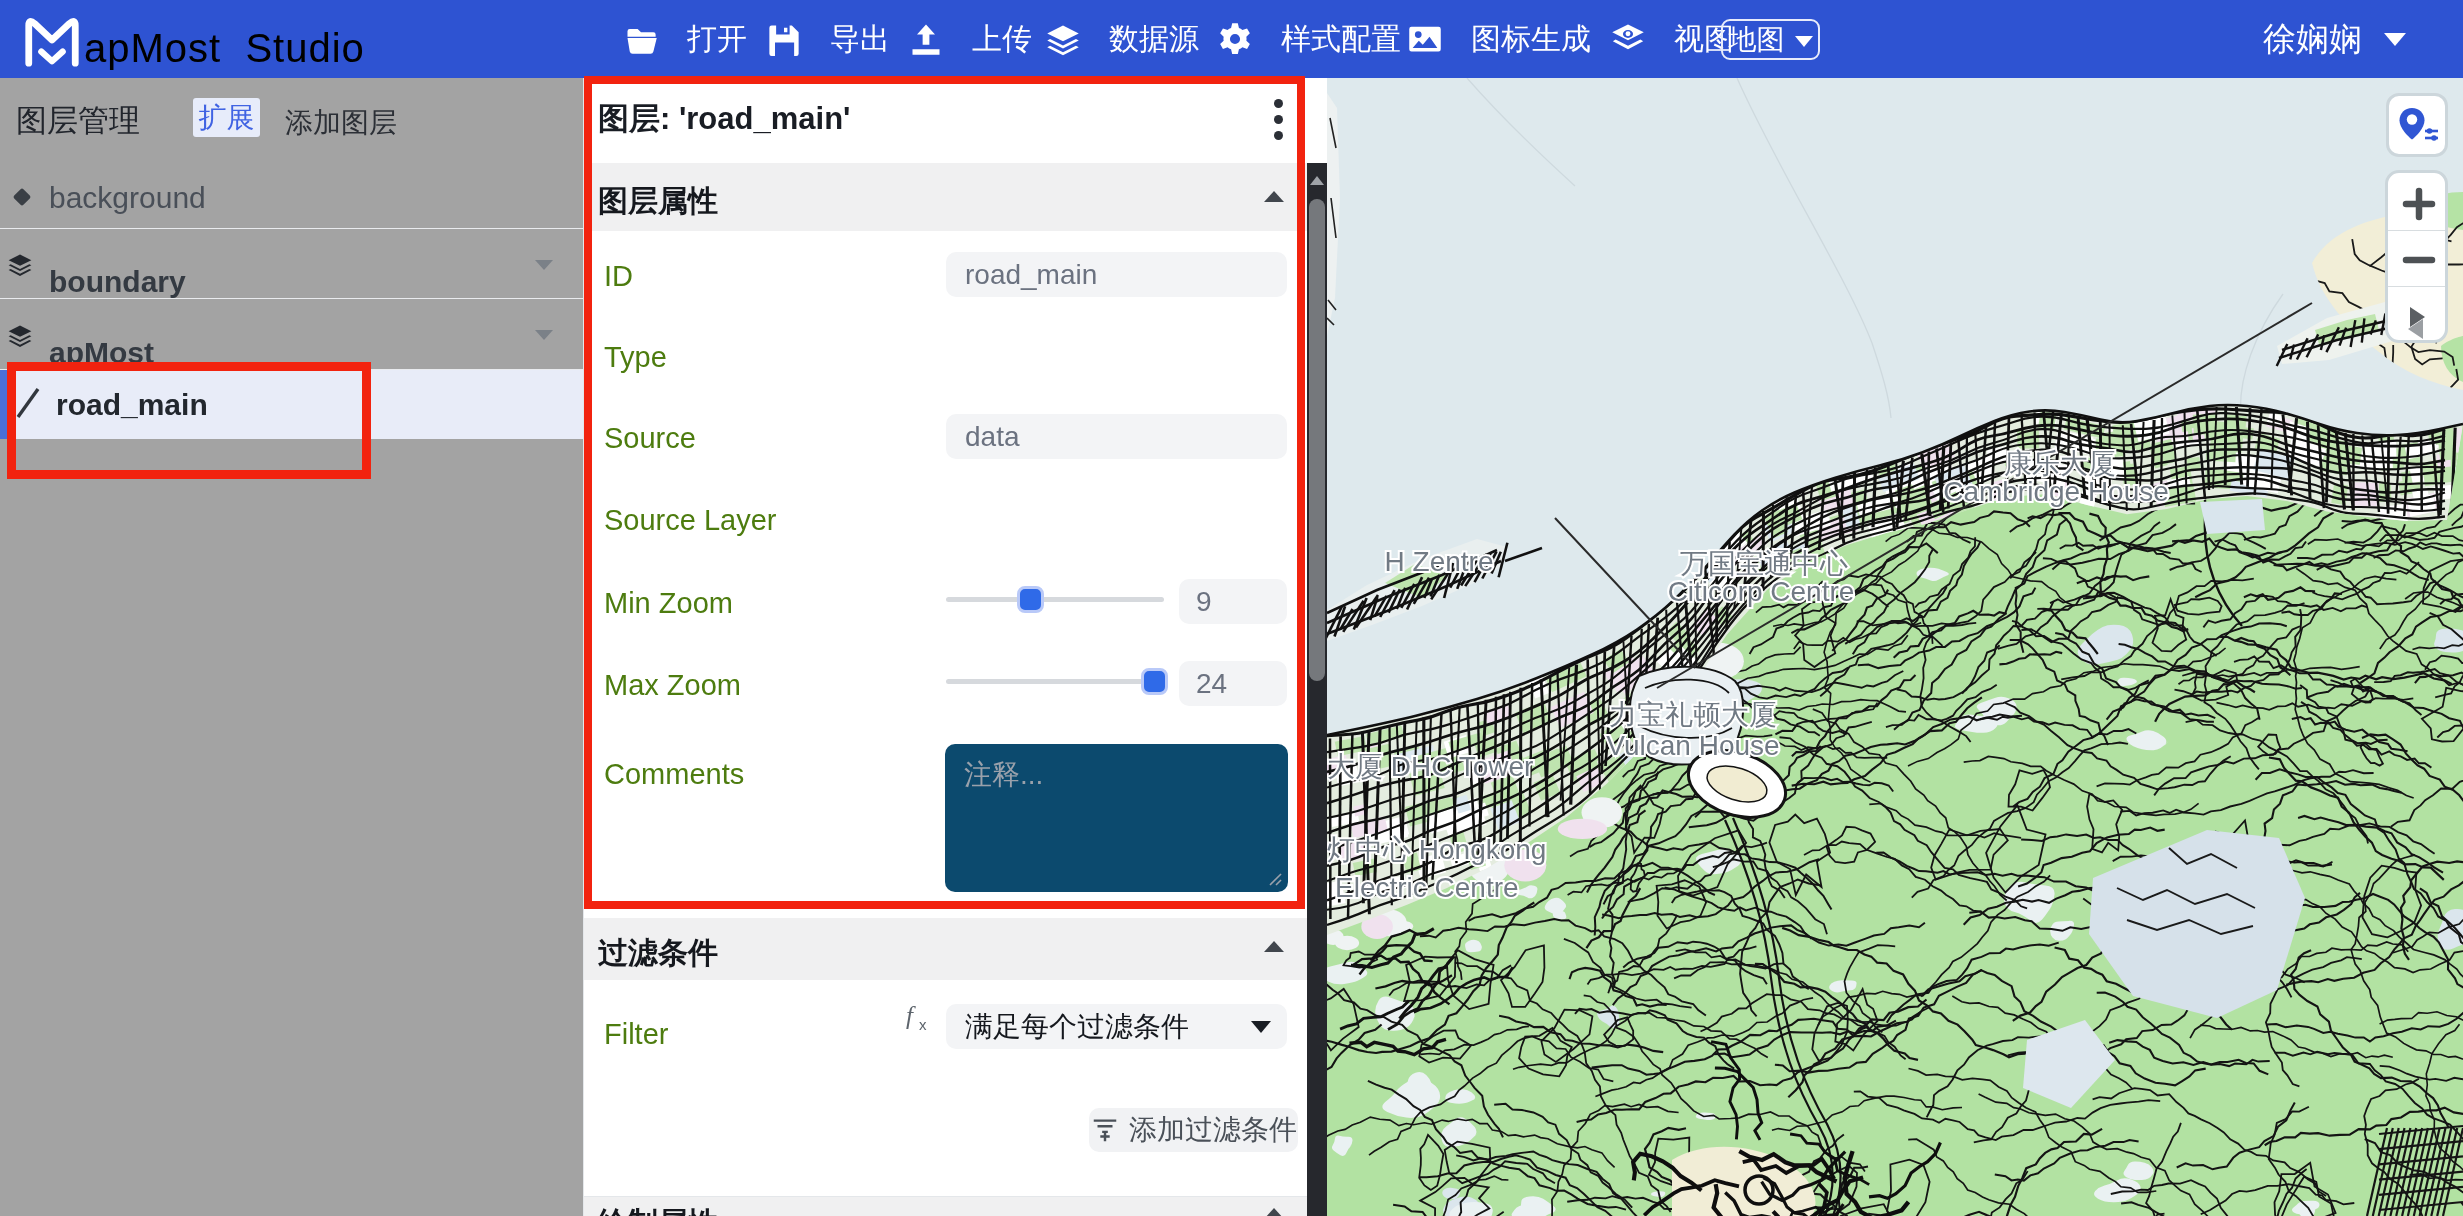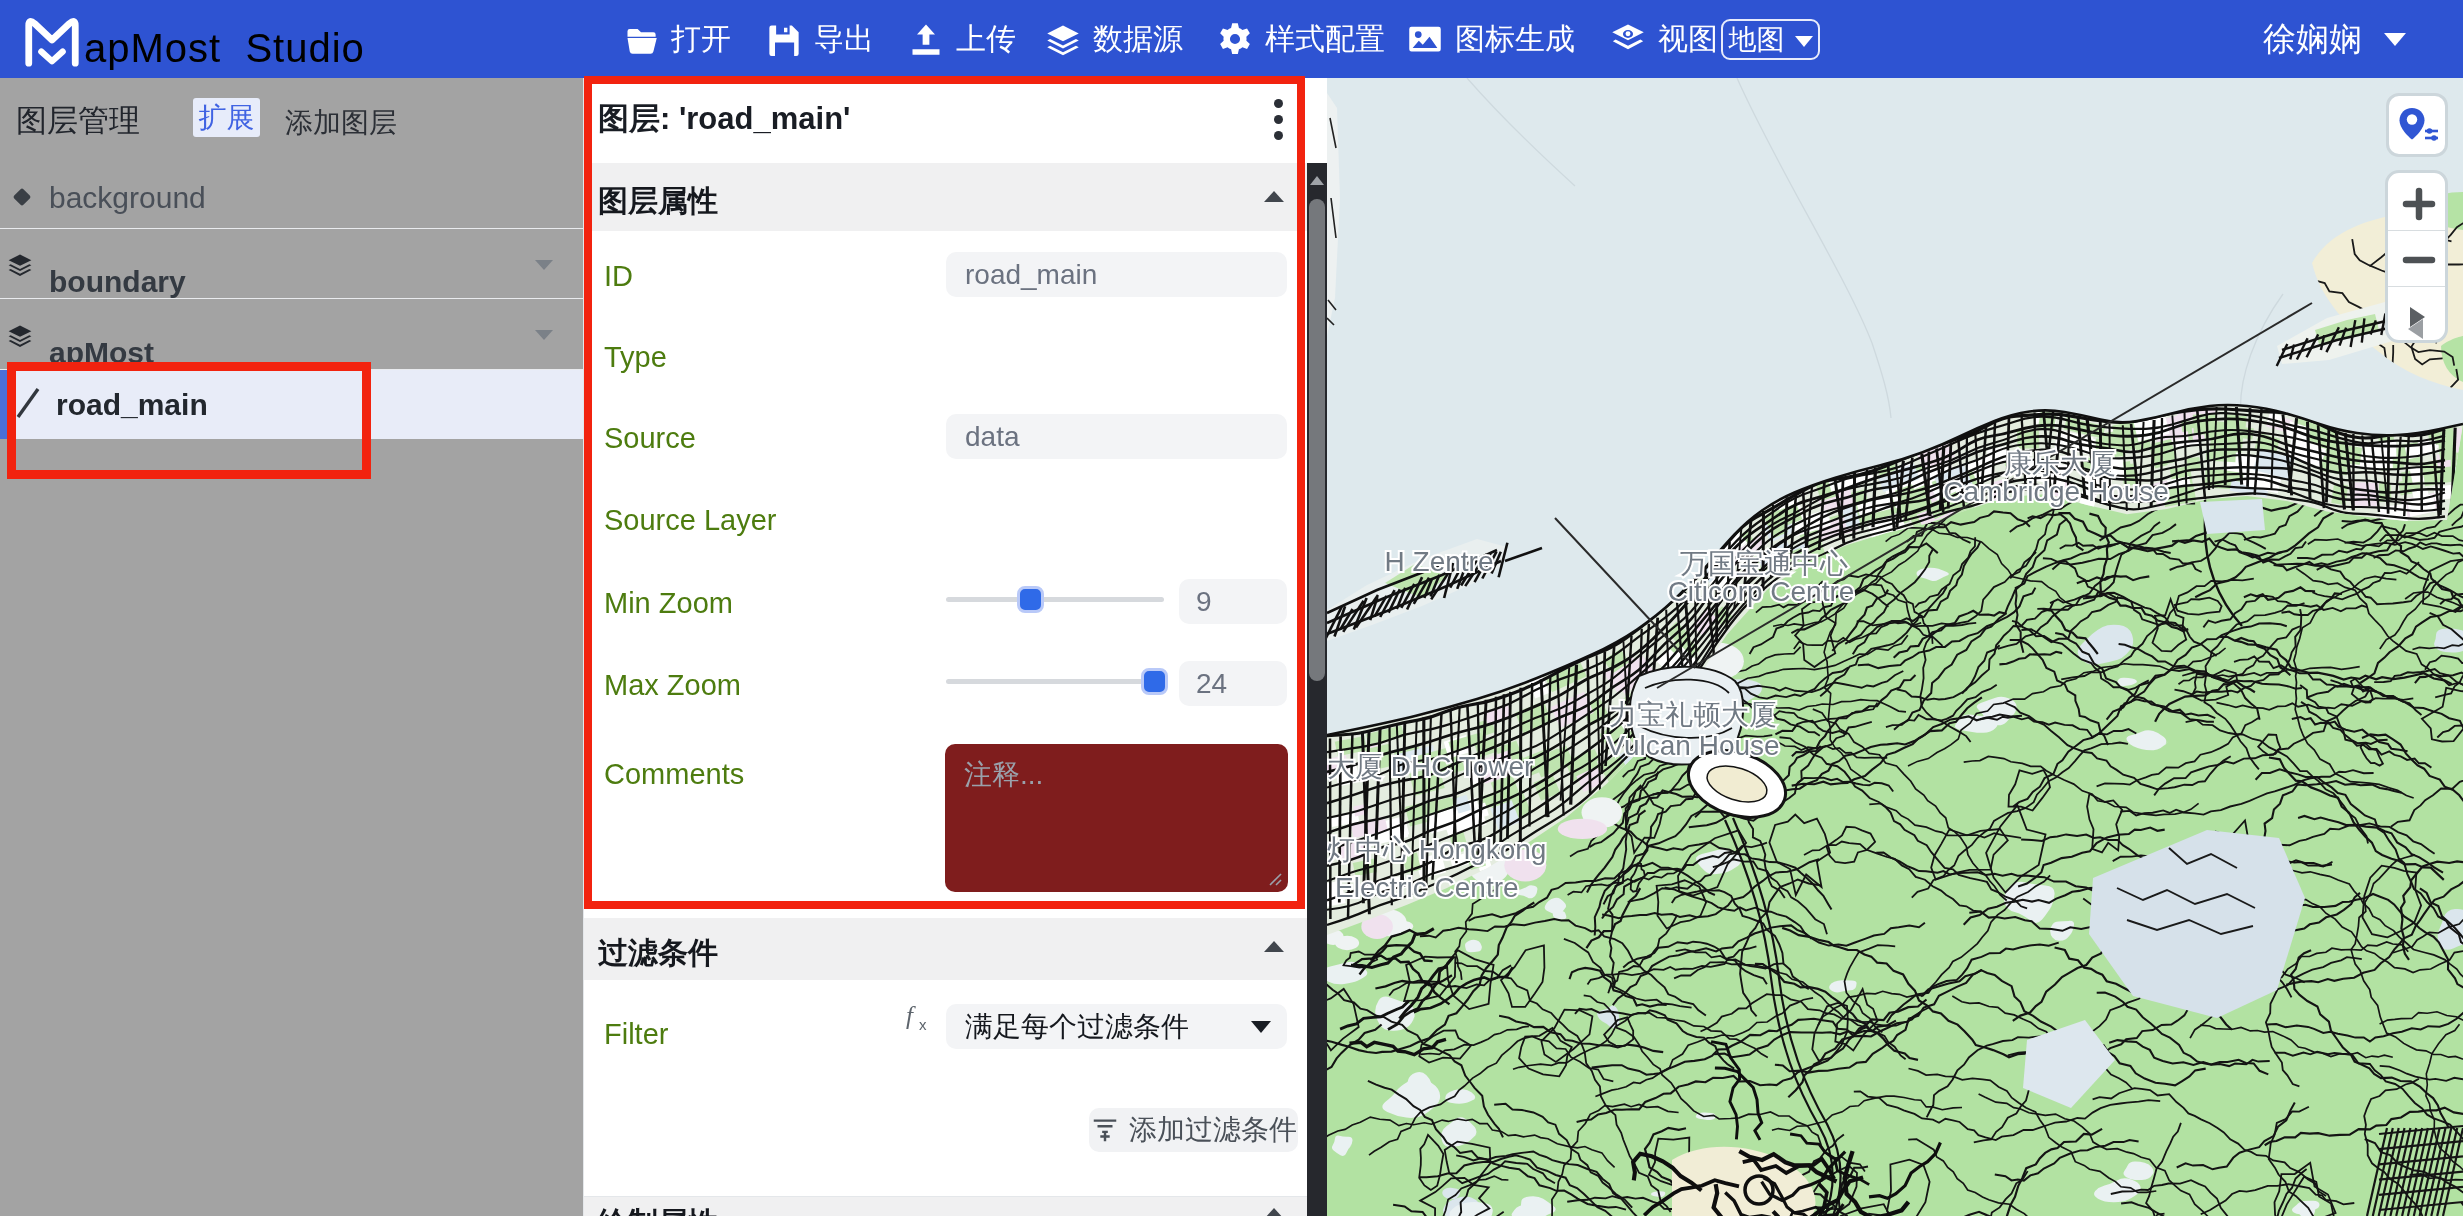--- a/index.html
+++ b/index.html
@@ -1,21 +1,21 @@
 <!DOCTYPE html>
 <html><head><meta charset="utf-8"><style>
 *{margin:0;padding:0;box-sizing:border-box;}
 html,body{width:2463px;height:1216px;overflow:hidden;background:#fff;
   font-family:"Liberation Sans",sans-serif;}
 .abs{position:absolute;}
 
 .top{left:0;top:0;width:2463px;height:78px;background:#2e53d2;color:#fff;}
 .logo{left:21px;top:8px;}
 .brand{left:84px;top:26px;font-size:40px;color:#000000;letter-spacing:1px;}
-.mi{top:0;height:78px;display:flex;align-items:center;color:#fff;font-size:30px;gap:12px;}
+.mi{top:0;height:78px;display:flex;align-items:center;color:#fff;font-size:30px;gap:28px;}
 .mapbtn{left:1721px;top:19px;width:99px;height:41px;border:2px solid #e8ecfb;border-radius:9px;
   color:#fff;font-size:28px;display:flex;align-items:center;justify-content:center;gap:10px;}
 .user{left:2263px;top:0;height:78px;display:flex;align-items:center;font-size:33px;color:#fff;gap:22px;}
 .car{width:0;height:0;border-left:11px solid transparent;border-right:11px solid transparent;border-top:13px solid #fff;display:inline-block;}
 .car2{width:0;height:0;border-left:9px solid transparent;border-right:9px solid transparent;border-top:11px solid #fff;display:inline-block;}
 
 .side{left:0;top:78px;width:583px;height:1138px;background:#a3a3a3;}
 .sttl{left:16px;top:22px;font-size:31px;color:#21252c;font-weight:500;}
 .tab1{left:193px;top:20px;width:67px;height:39px;background:#e7ecfa;border-radius:3px;
   color:#4063e3;font-size:28px;font-weight:500;display:flex;align-items:center;justify-content:center;}
@@ -39,21 +39,21 @@
 .uarr{position:absolute;left:680px;width:0;height:0;border-left:10px solid transparent;border-right:10px solid transparent;border-bottom:11px solid #41464d;}
 .flabel{position:absolute;left:20px;font-size:29px;color:#4d7c0f;}
 .finput{position:absolute;left:362px;width:341px;height:45px;background:#f3f4f6;border-radius:10px;
   font-size:28px;color:#6b7280;display:flex;align-items:center;padding:0 19px;}
 .fsel{color:#15181e;}
 .selcar{position:absolute;right:16px;top:17px;width:0;height:0;border-left:10px solid transparent;border-right:10px solid transparent;border-top:12px solid #191d24;}
 .track{position:absolute;left:362px;width:218px;height:5px;background:#d6d9dd;border-radius:3px;}
 .thumb{position:absolute;width:27px;height:27px;background:#2f6ae8;border-radius:8px;border:3px solid #b9c9f8;}
 .vbox{position:absolute;left:595px;width:108px;height:45px;background:#f3f4f6;border-radius:10px;
   font-size:28px;color:#6b7280;display:flex;align-items:center;padding:0 17px;}
-.ta{position:absolute;left:361px;top:666px;width:343px;height:148px;background:#7f1d1d;border-radius:10px;
+.ta{position:absolute;left:361px;top:666px;width:343px;height:148px;background:#0c4a6e;border-radius:10px;
   font-size:28px;color:#9aa1ab;padding:12px 19px;}
 .addbtn{position:absolute;left:505px;top:1030px;width:209px;height:44px;background:#f1f2f4;border-radius:10px;
   font-size:28px;color:#4a5058;display:flex;align-items:center;justify-content:center;gap:9px;}
 
 .sbwhite{left:1307px;top:78px;width:20px;height:85px;background:#fff;}
 .sbdark{left:1307px;top:163px;width:20px;height:1053px;background:#26282d;}
 .sbthumb{left:1309px;top:199px;width:16px;height:482px;background:#75787c;border-radius:8px;}
 .sbarr{left:1310px;top:176px;width:0;height:0;border-left:7px solid transparent;border-right:7px solid transparent;border-bottom:9px solid #9fa3a8;}
 
 .map{left:1327px;top:78px;width:1136px;height:1138px;overflow:hidden;}

